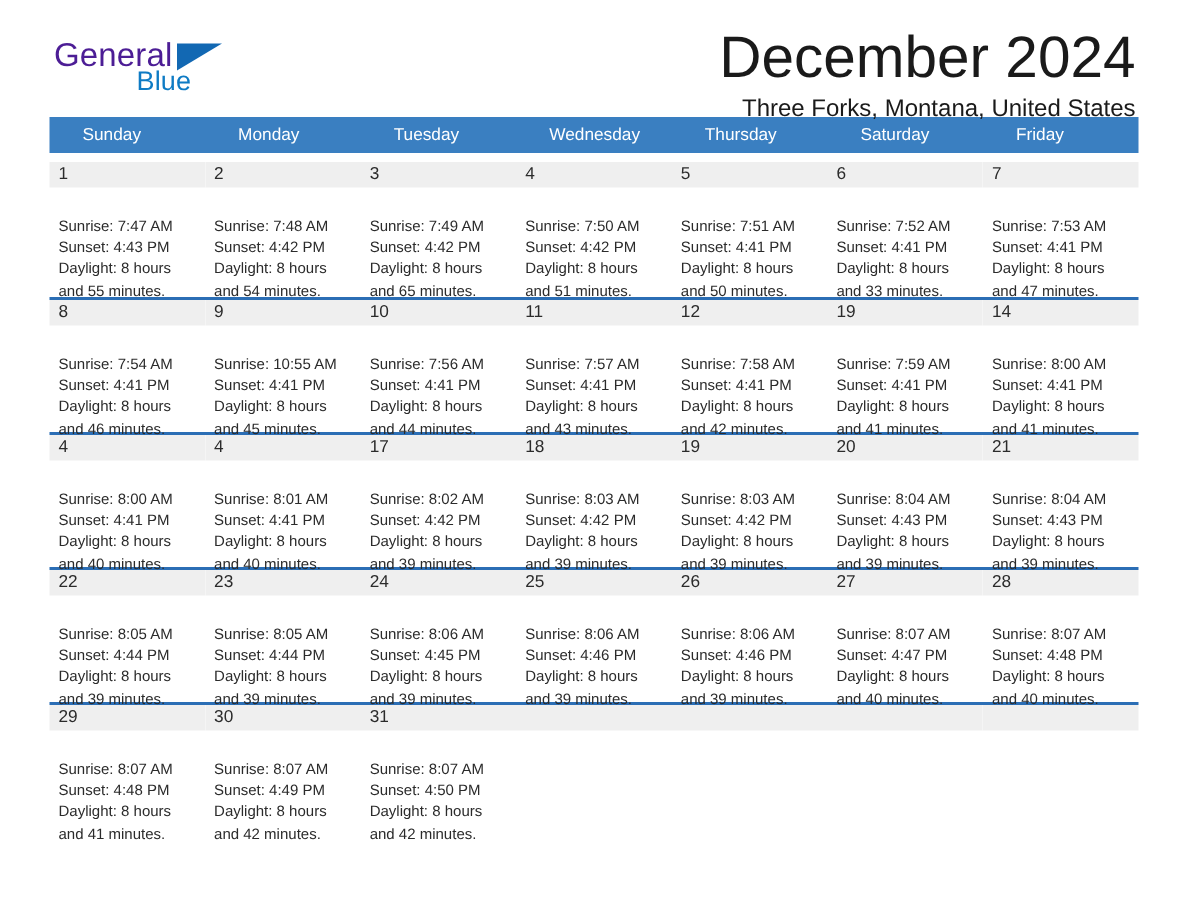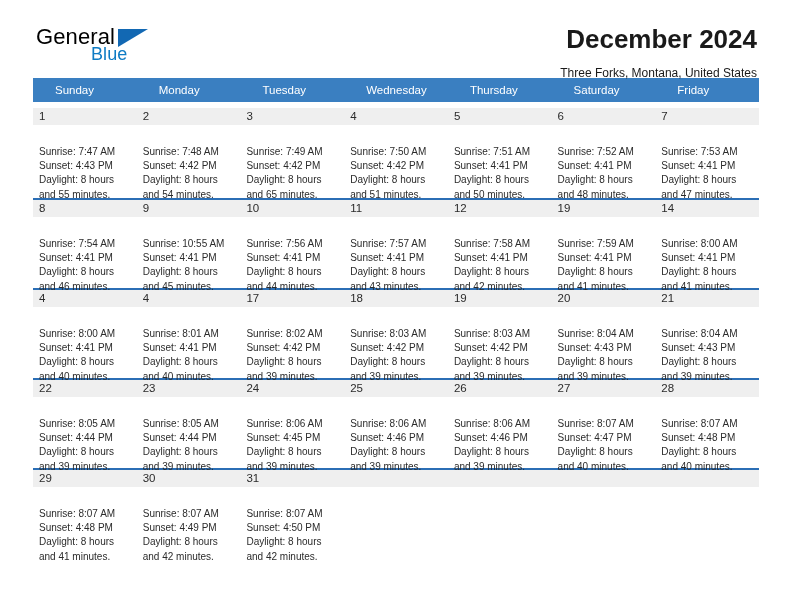--- a/index.html
+++ b/index.html
@@ -10,35 +10,35 @@
     color: #222222;
     overflow: hidden;
   }
   .page { position: relative; width: 792px; height: 612px; padding: 0 33px; }
 
   
   .header { position: relative; height: 72px; padding-top: 22px; }
   .logo { position: absolute; left: 3px; top: 24px; width: 170px; height: 48px; }
   .logo-general {
     position: absolute; left: 0; top: 0;
-    font-size: 22px; color: #000000; letter-spacing: .1px;
+    font-size: 22px; color: #4c1d95; letter-spacing: .1px;
   }
   .logo-blue {
     position: absolute; left: 55px; top: 20px;
     font-size: 18px; color: #0e7bc4; letter-spacing: .1px;
   }
   .logo-tri {
     position: absolute; left: 82px; top: 5px;
     width: 0; height: 0;
     border-left: 30px solid #1268b3;
     border-bottom: 18px solid transparent;
   }
   .title-wrap { text-align: right; padding-right: 2px; }
-  .cal-title { font-size: 26px; font-weight: bold; color: #1a1a1a; line-height: 34px; }
-  .cal-sub { font-size: 12px; color: #1a1a1a; margin-top: 8px; line-height: 18px; }
+  .cal-title { font-size: 39px; font-weight: normal; color: #1a1a1a; line-height: 34px; }
+  .cal-sub { font-size: 16px; color: #1a1a1a; margin-top: 8px; line-height: 18px; }
 
   
   .calendar { width: 726px; margin-top: 6px; }
   .weekdays { display: flex; background: #3a7fc1; }
   .weekday {
     flex: 1 1 0; min-width: 0;
     color: #ffffff; font-size: 11.5px;
     padding: 5px 0 5px 22px;
     line-height: 14px;
   }
@@ -148,21 +148,21 @@
               <div>Daylight: 8 hours</div>
               <div>and 50 minutes.</div>
             </div>
           </div>
           <div class="daycell">
             <div class="daynum-band">6</div>
             <div class="daylines">
               <div>Sunrise: 7:52 AM</div>
               <div>Sunset: 4:41 PM</div>
               <div>Daylight: 8 hours</div>
-              <div>and 48 minutes.</div>
+              <div>and 33 minutes.</div>
             </div>
           </div>
           <div class="daycell">
             <div class="daynum-band">7</div>
             <div class="daylines">
               <div>Sunrise: 7:53 AM</div>
               <div>Sunset: 4:41 PM</div>
               <div>Daylight: 8 hours</div>
               <div>and 47 minutes.</div>
             </div>

